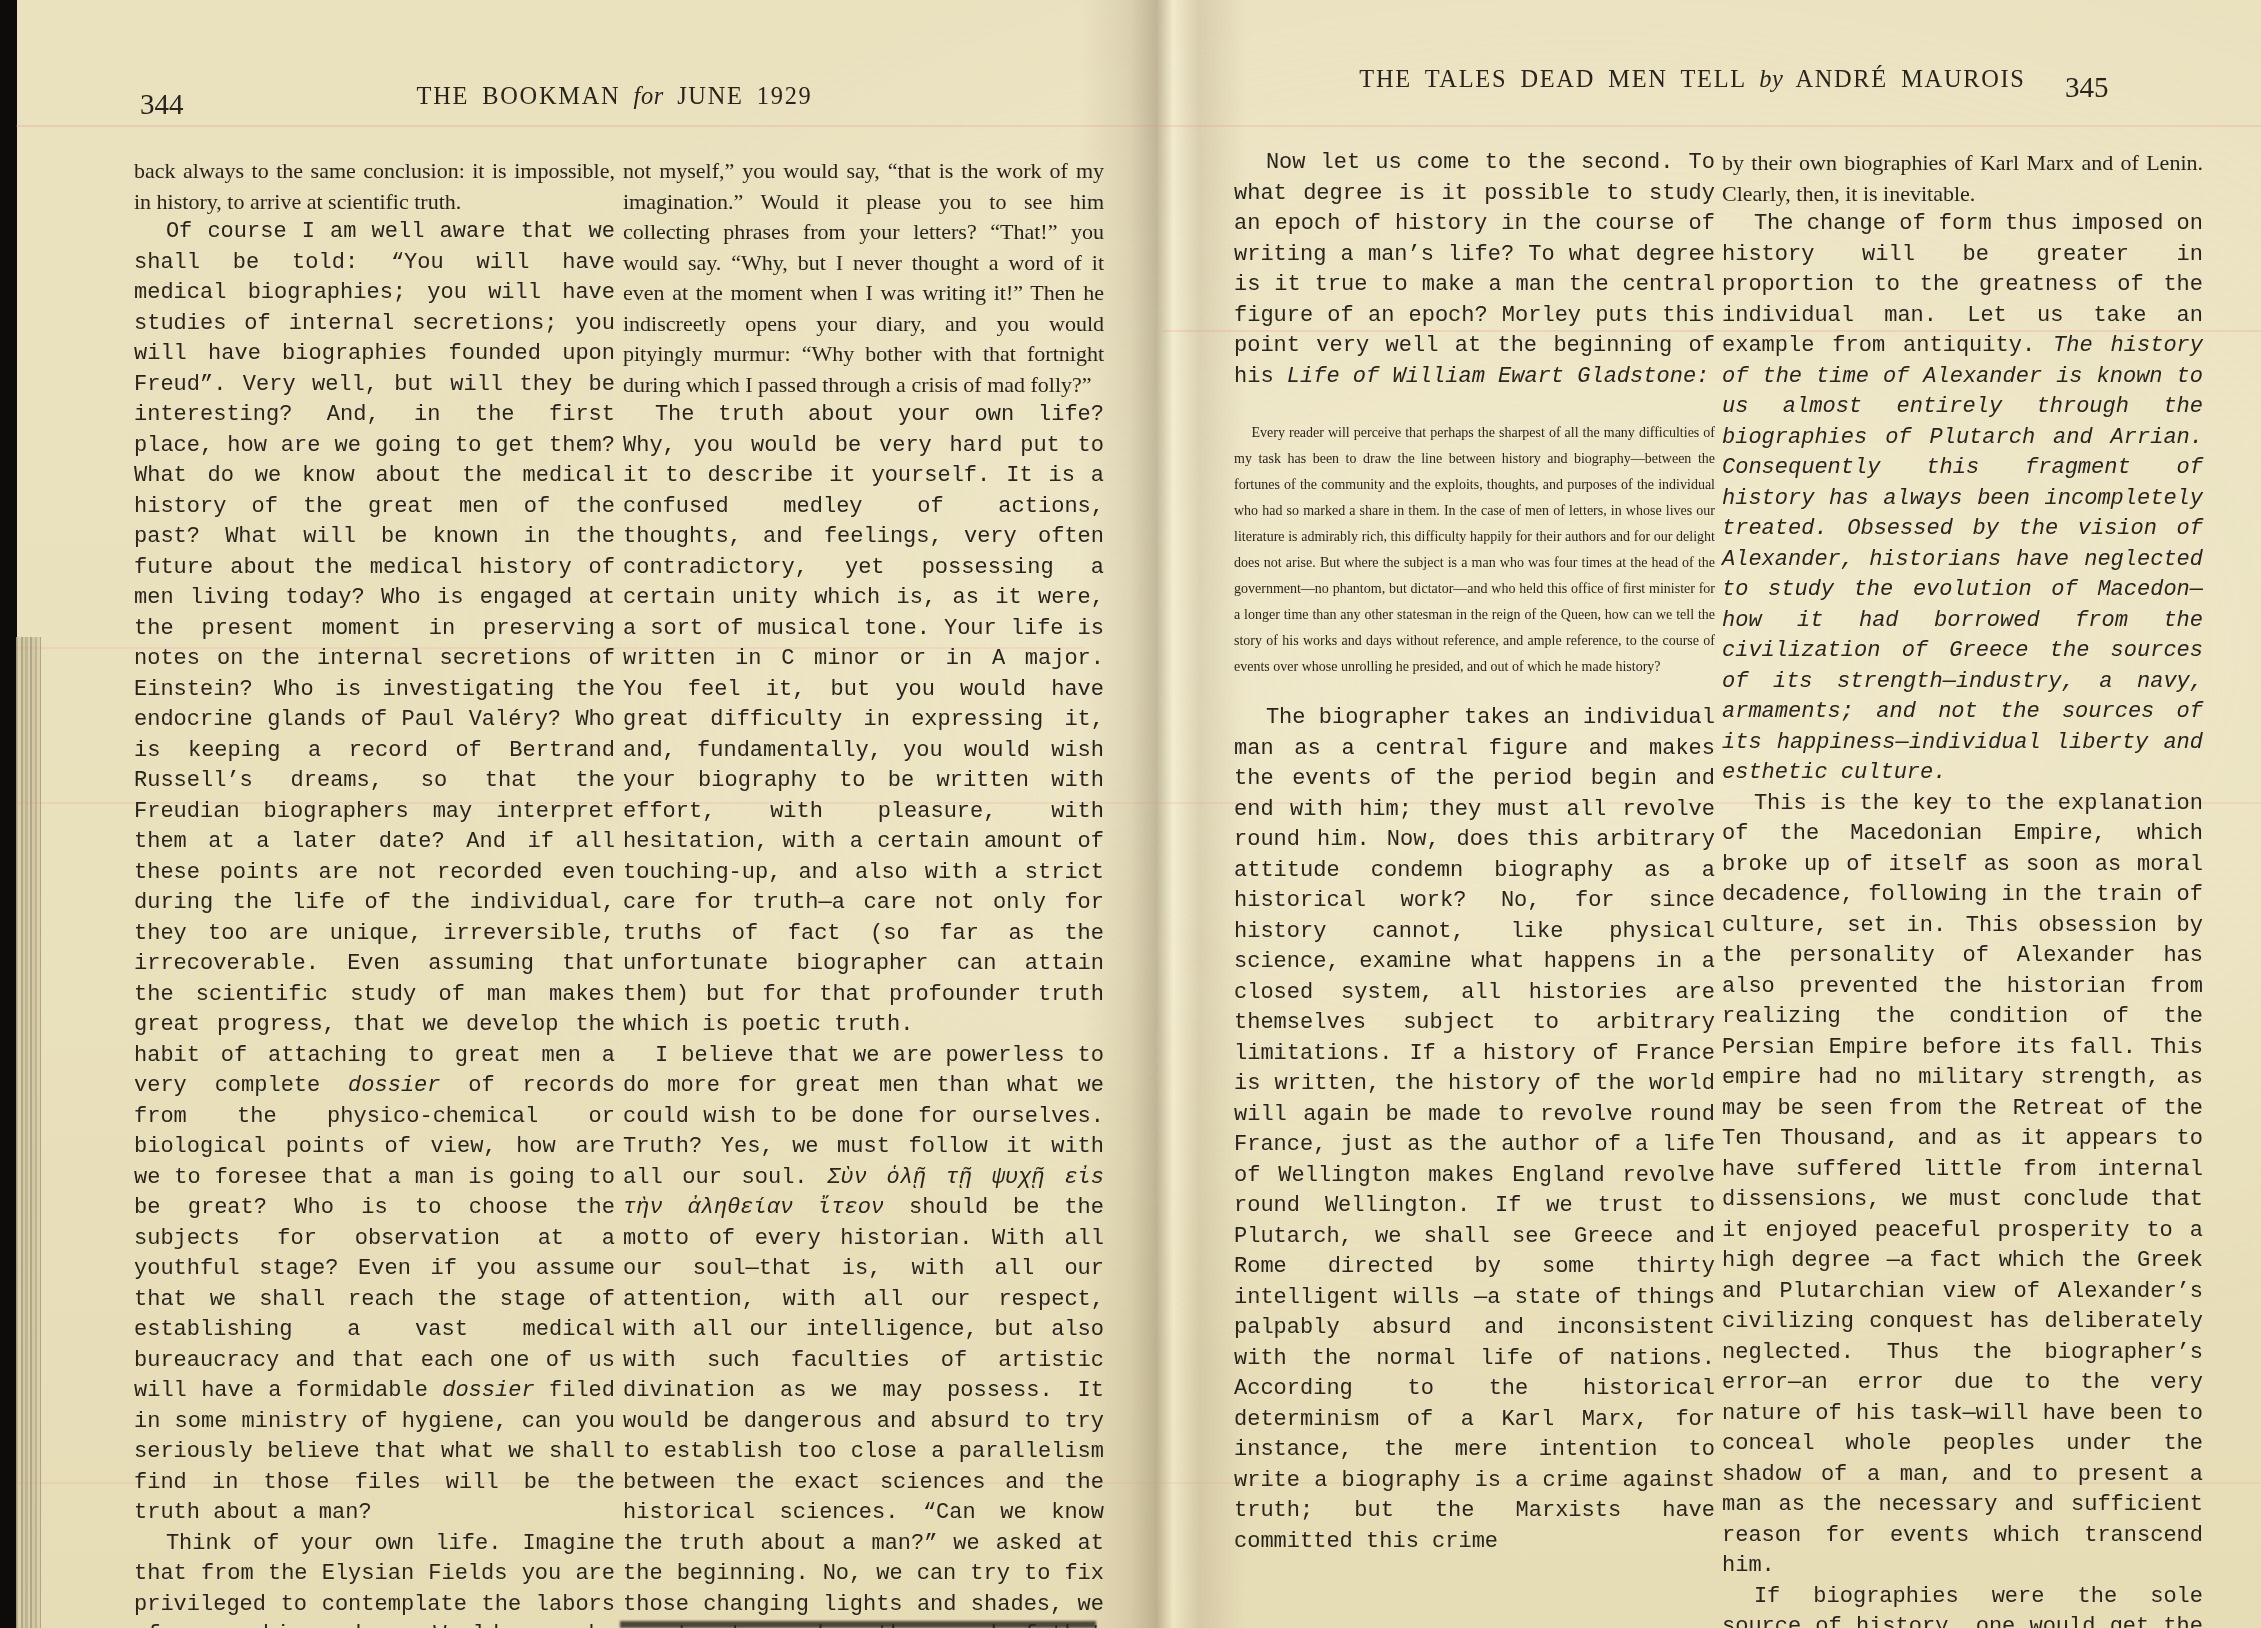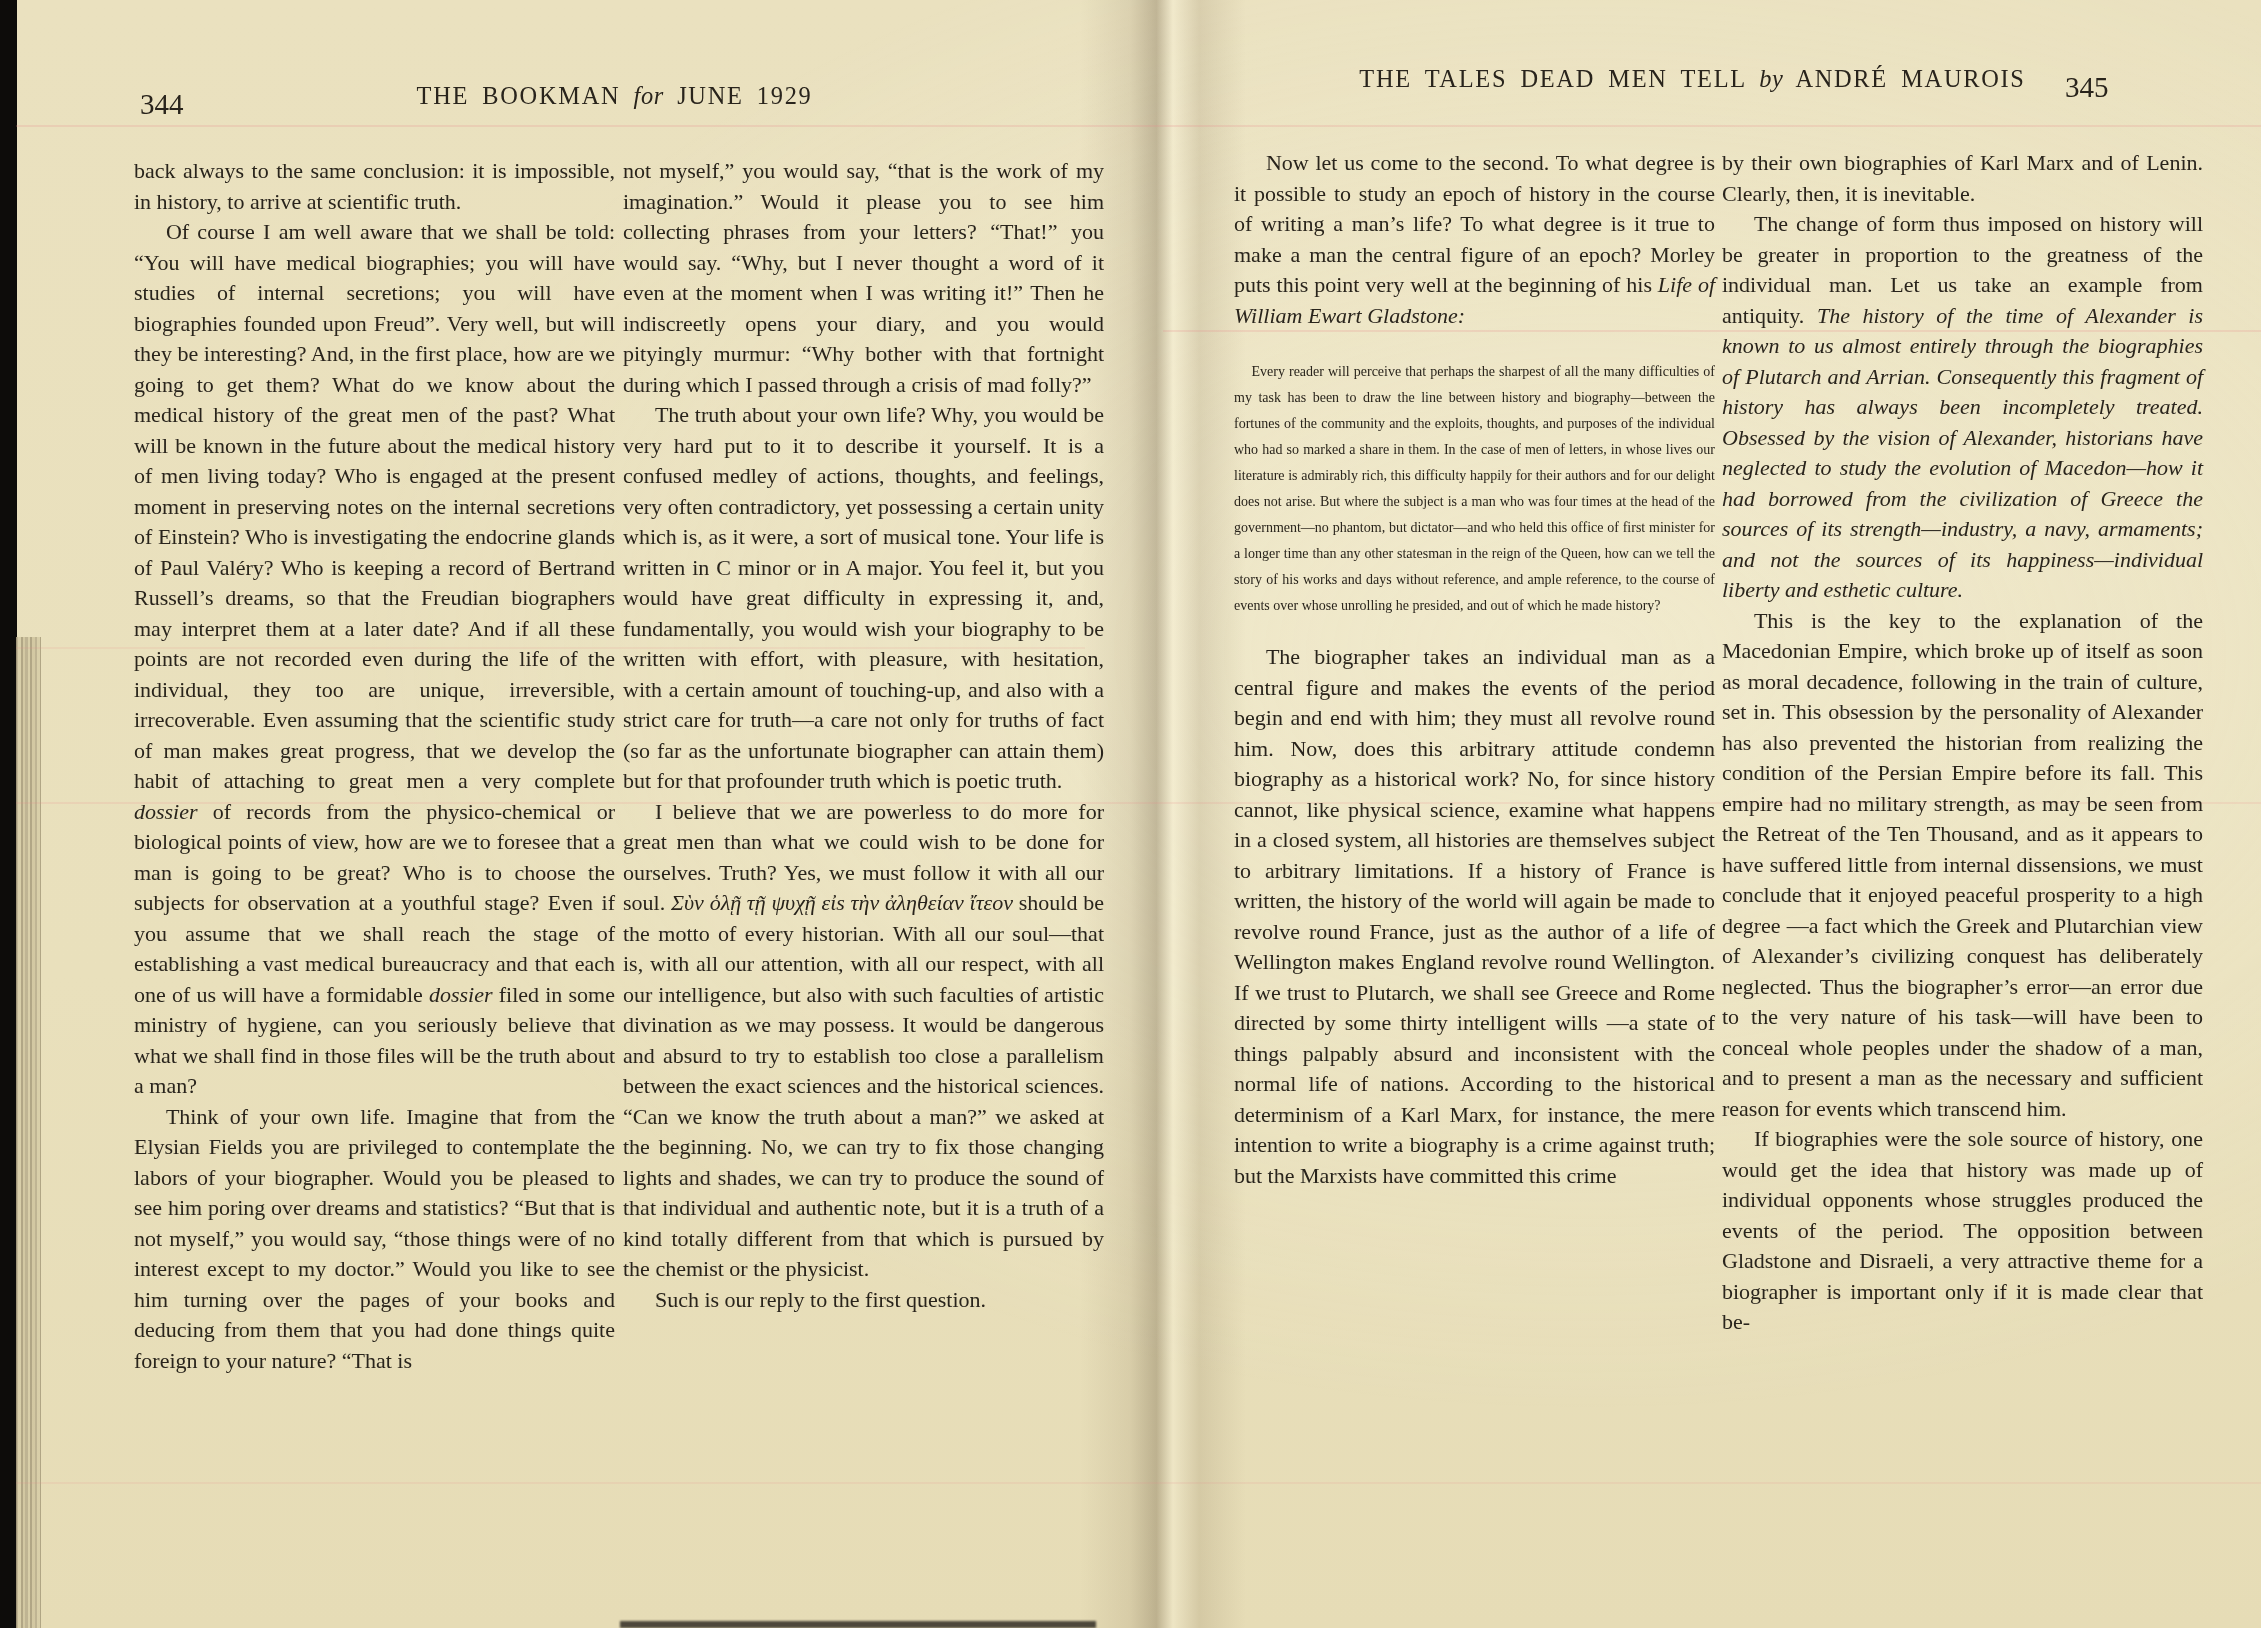--- a/index.html
+++ b/index.html
@@ -47,21 +47,21 @@
   }
   .running-head i{letter-spacing:0.6px;}
   .page-num{position:absolute;font-size:29px;}
   .col{
     position:absolute;width:481px;
     font-size:22px;line-height:30.5px;
     text-align:justify;
     margin-top:16px;
   }
   .para{margin:0;text-align:justify;hyphens:auto;-webkit-hyphens:auto;}
-  .para.indent{text-indent:1.45em;}
+  .para.indent{text-indent:1.45em;font-family:Liberation Mono, monospace;}
   .para.quote{font-size:14px;line-height:26px;margin:28px 0 23px;text-indent:1.25em;}
   .para.footnote{font-size:18.3px;line-height:24.4px;margin-top:20px;text-indent:1.1em;}
 </style>
 </head>
 <body>
 
 <div class="paper"></div>
 <div class="spine-edge"></div>
 <div class="page-stack"></div>
 <div class="gutter"></div>

